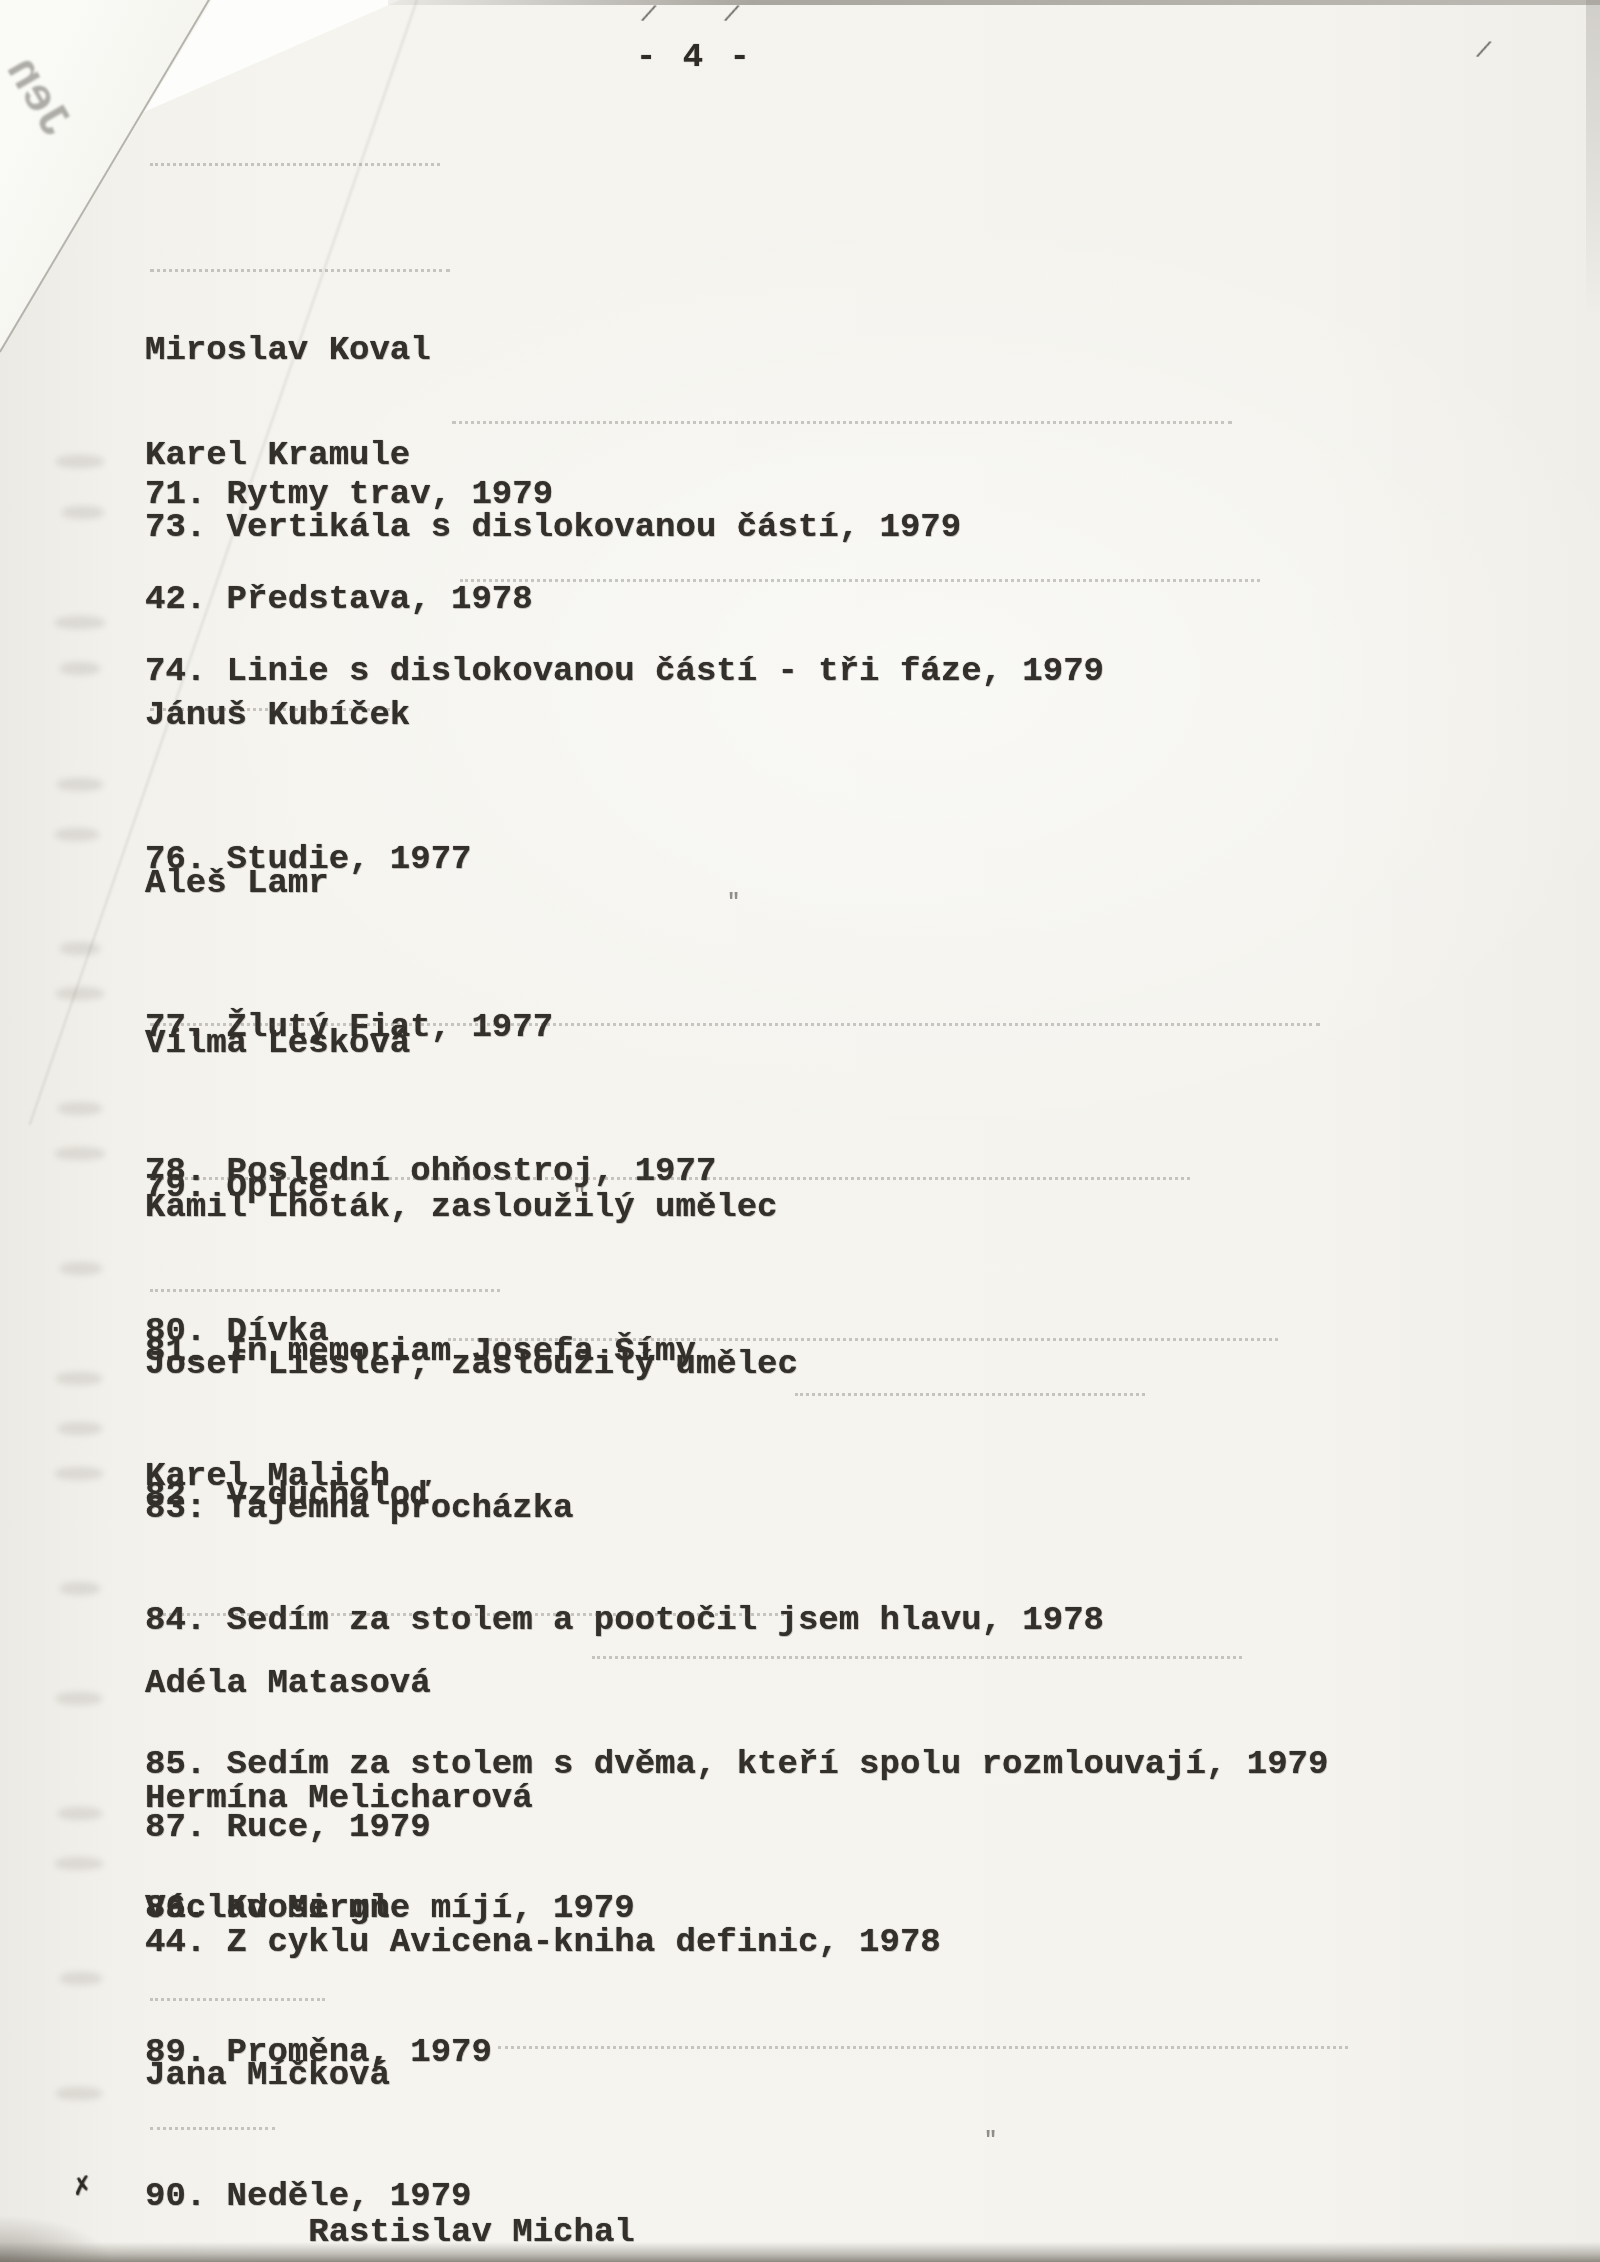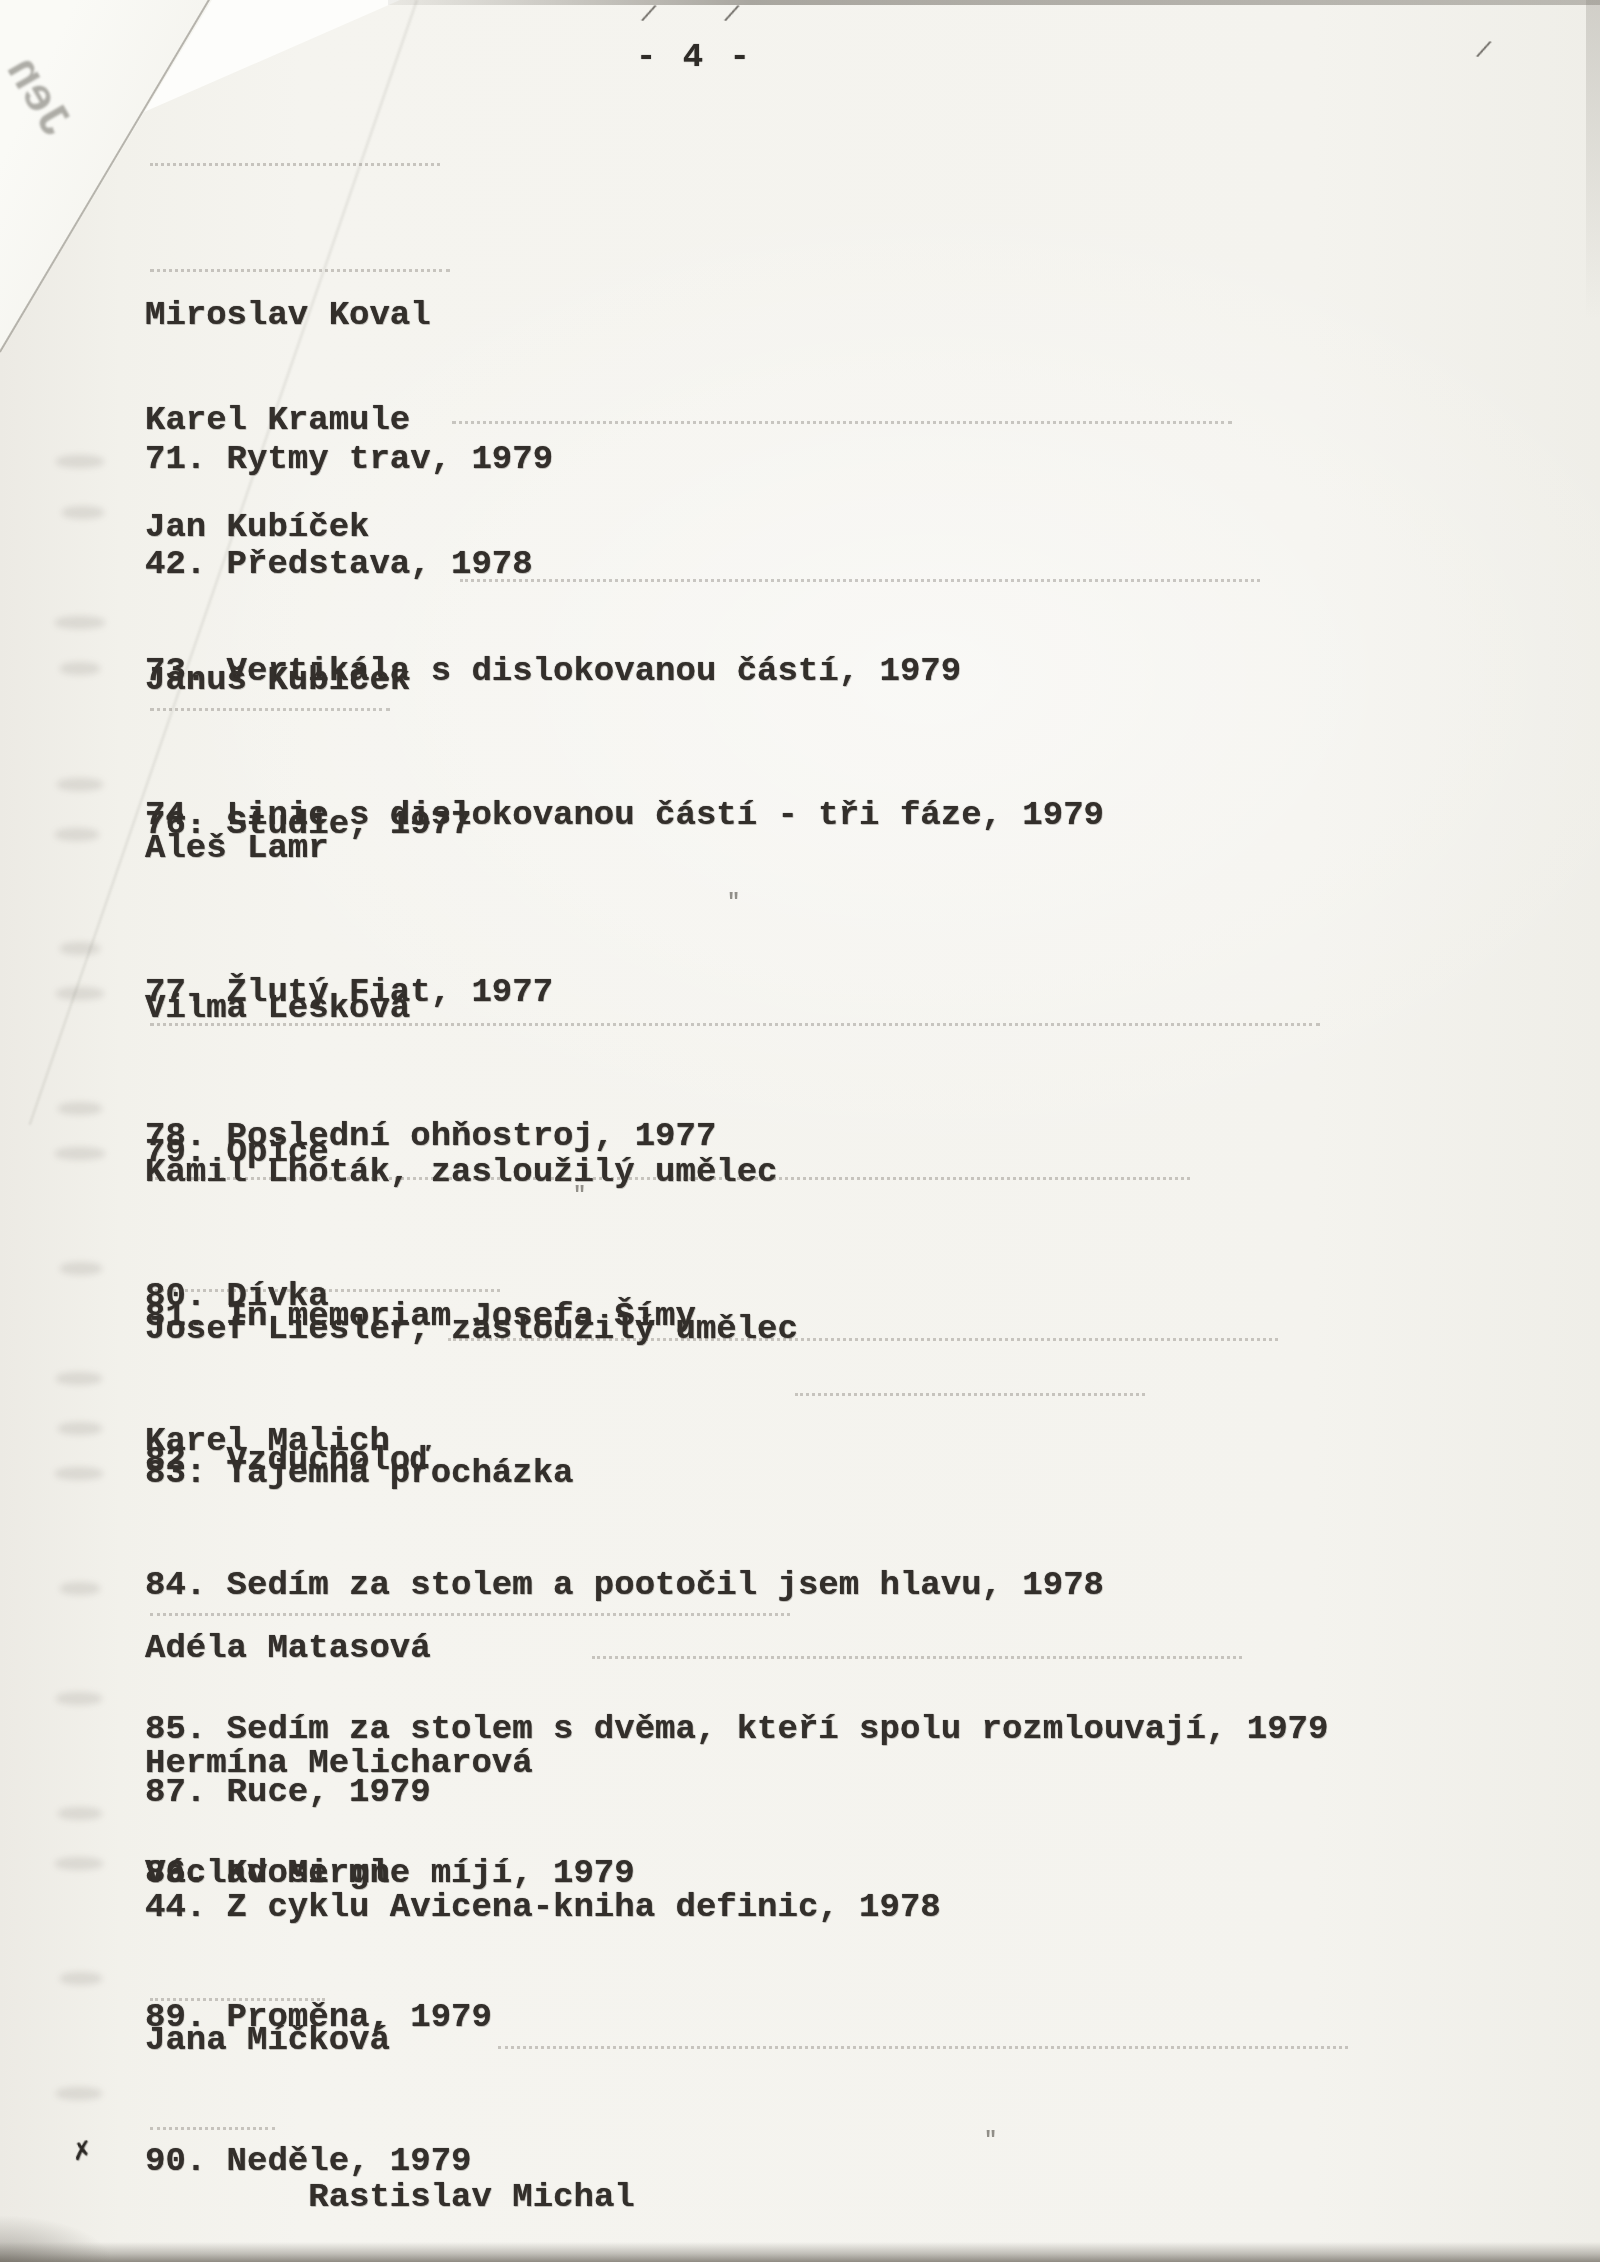--- a/index.html
+++ b/index.html
@@ -15,21 +15,21 @@
       #f2f1ec;
   }
   
   .entry{
     position:absolute;left:145px;
     font-size:34px;font-weight:700;line-height:48px;
     color:#332f2b;white-space:pre;
     text-shadow:0 0 1px rgba(48,44,40,.75), .7px .7px 0 rgba(48,44,40,.22);
     filter:blur(.3px);
   }
-  .artist-line{position:relative;}
+  .artist-line{position:relative;margin-top:35px;}
   .page-number{
     position:absolute;left:636px;top:38px;
     font-size:34px;font-weight:700;color:#2f2c28;letter-spacing:3px;
     text-shadow:0 0 1px rgba(48,44,40,.8);filter:blur(.3px);
   }
   .x-mark{
     position:absolute;left:-72px;top:2px;
     font-size:30px;font-weight:700;color:#2b2825;
     transform:rotate(-10deg);filter:blur(.3px);
   }
@@ -88,21 +88,20 @@
       <div class="artist-line">Miroslav Koval</div>
       <div>71. Rytmy trav, 1979</div>
     </section>
 
     <section class="entry" style="top:300px">
       <div class="artist-line">Karel Kramule</div>
       <div>42. Představa, 1978</div>
     </section>
 
     <section class="entry" style="top:407px">
-      <div class="artist-line">Jan Kubíček</div>
       <div>73. Vertikála s dislokovanou částí, 1979</div>
       <div>74. Linie s dislokovanou částí - tři fáze, 1979</div>
     </section>
 
     <section class="entry" style="top:560px">
       <div class="artist-line">Jánuš Kubíček</div>
       <div>76. Studie, 1977</div>
     </section>
 
     <section class="entry" style="top:728px">

